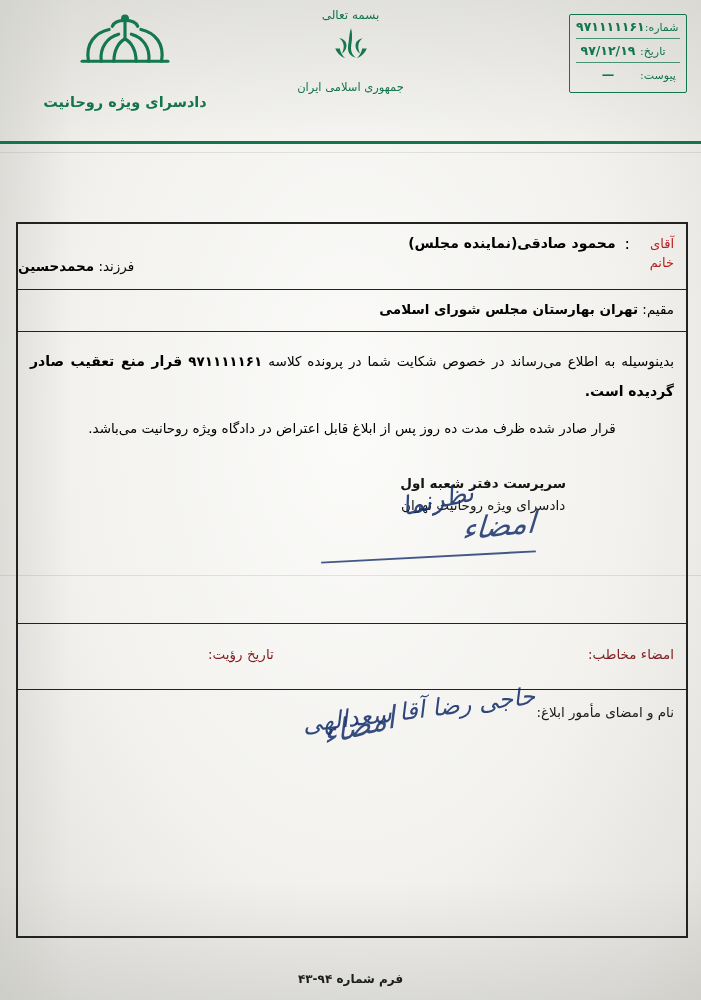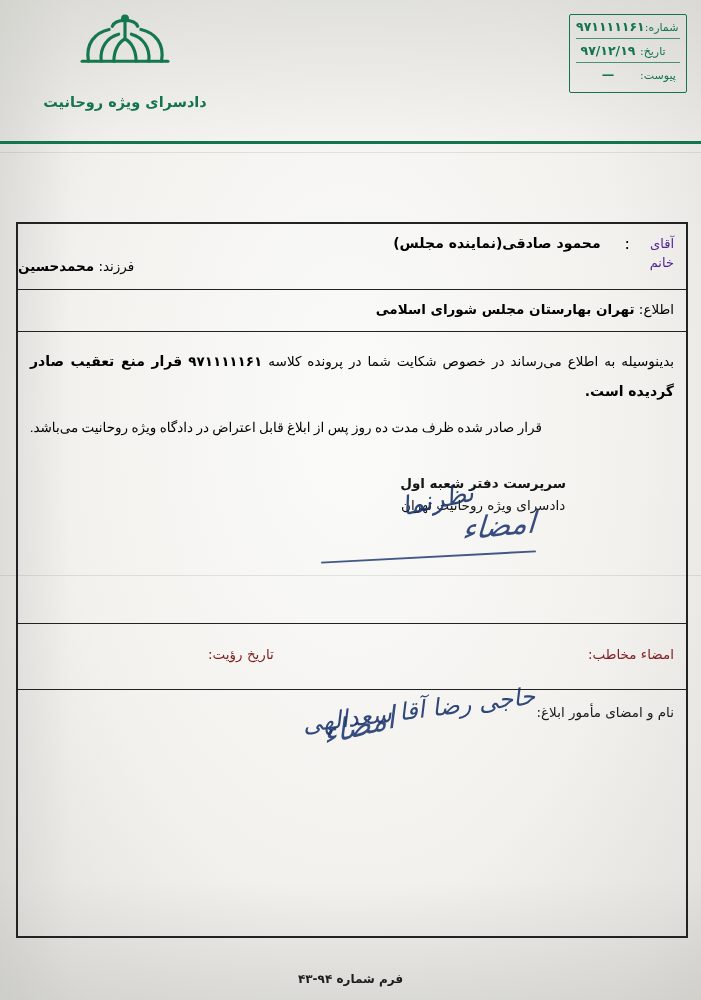--- a/index.html
+++ b/index.html
@@ -178,35 +178,35 @@
   .r-sign      { height: 160px; border-bottom: 1.6px solid #222; }
   .r-ack       { height: 66px; }
   .r-officer   { height: 246px; border-bottom: none; }
   .lbl-stack {
     display: flex;
     flex-direction: column;
     justify-content: center;
     width: 42px;
     font-size: 13px;
     line-height: 19px;
-    color: #4c1d95;
+    color: #b91c1c;
   }
   .addressee-line {
     position: absolute;
     top: 10px;
     right: 12px;
     left: 12px;
     display: flex;
     flex-direction: row;
     align-items: flex-start;
   }
   .addressee-name {
     font-size: 14px;
     font-weight: bold;
-    margin-right: 22px;
+    margin-right: 7px;
     padding-top: 1px;
   }
   .colon { margin: 0 2px; }
   .father {
     position: absolute;
     top: 34px;
     left: 0;
     right: 12px;
     text-align: left;
     font-size: 13.5px;
@@ -241,22 +241,21 @@
     font-weight: bold;
     font-size: 14px;
   }
   .body-p2 {
     position: absolute;
     top: 84px;
     right: 12px;
     left: 12px;
     font-size: 13.5px;
     line-height: 24px;
-    text-align: left;
-    font-family: Liberation Serif, serif;
+    text-align: center;
   }
 
   
   .sig-block {
     position: absolute;
     top: 8px;
     right: 120px;
     text-align: center;
     font-size: 13.5px;
     line-height: 22px;
@@ -374,20 +373,35 @@
         <span class="meta-label">تاریخ:</span>
         <span class="meta-value">۹۷/۱۲/۱۹</span>
       </div>
       <div class="meta-rule"></div>
       <div class="meta-row">
         <span class="meta-label">پیوست:</span>
         <span class="meta-value">—</span>
       </div>
     </div>
 
+    <div class="center-head">
+      <div class="besmeh">بسمه تعالی</div>
+      <div class="emblem">
+        <svg width="46" height="46" viewBox="0 0 64 64" aria-hidden="true">
+          <g fill="#15774d">
+            <path d="M32 6c1.6 5.4 1.8 11.2 1.2 16.8-.4 3.6-1.2 7-1.2 10.6 0 6 2.6 10.4 6.6 13.4-6.4-1.4-10.8-6-10.8-13 0-4 .9-7.8 1.3-11.6C29.7 16.6 30.2 11 32 6z"></path>
+            <path d="M16 20c3.4 2.2 5.4 5.8 5.8 9.8.4 4-0.8 7.8-2.6 11.4 4.4-2.6 7-7.4 6.4-12.6-.5-4.2-3.6-7.6-9.6-8.6z"></path>
+            <path d="M48 20c-6 1-9.1 4.4-9.6 8.6-.6 5.2 2 10 6.4 12.6-1.8-3.6-3-7.4-2.6-11.4.4-4 2.4-7.6 5.8-9.8z"></path>
+            <path d="M10 34c2.6 6.6 7.6 11.4 14 13.6-4-3.6-6.8-8.4-7.6-13.6H10z"></path>
+            <path d="M54 34h-6.4c-.8 5.2-3.6 10-7.6 13.6 6.4-2.2 11.4-7 14-13.6z"></path>
+          </g>
+        </svg>
+      </div>
+      <div class="country">جمهوری اسلامی ایران</div>
+    </div>
 
     <div class="org">
       <div class="org-mark">
         <svg width="96" height="54" viewBox="0 0 120 68" aria-hidden="true">
           <g stroke="#15774d" stroke-width="4" fill="none" stroke-linecap="round">
             <path d="M14 62 C10 40 22 26 40 22"></path>
             <path d="M106 62 C110 40 98 26 80 22"></path>
             <path d="M30 62 C28 44 38 32 52 28"></path>
             <path d="M90 62 C92 44 82 32 68 28"></path>
             <path d="M46 62 C46 48 52 38 60 34"></path>
@@ -418,21 +432,21 @@
         <span class="addressee-name">محمود صادقی(نماینده مجلس)</span>
       </div>
       <div class="father">
         <span>فرزند:</span>
         <span class="fname">محمدحسین</span>
       </div>
     </div>
 
     <div class="row r-resident">
       <div class="resident-line">
-        <span>اطلاع:</span>
+        <span>مقیم:</span>
         <b>تهران بهارستان مجلس شورای اسلامی</b>
       </div>
     </div>
 
     <div class="row r-body">
       <div class="body-p1">
         <span>بدینوسیله به اطلاع می‌رساند در خصوص شکایت شما در پرونده کلاسه</span>
         <span class="case-no">۹۷۱۱۱۱۱۶۱</span>
         <span class="body-strong">قرار منع تعقیب صادر گردیده است.</span>
       </div>

